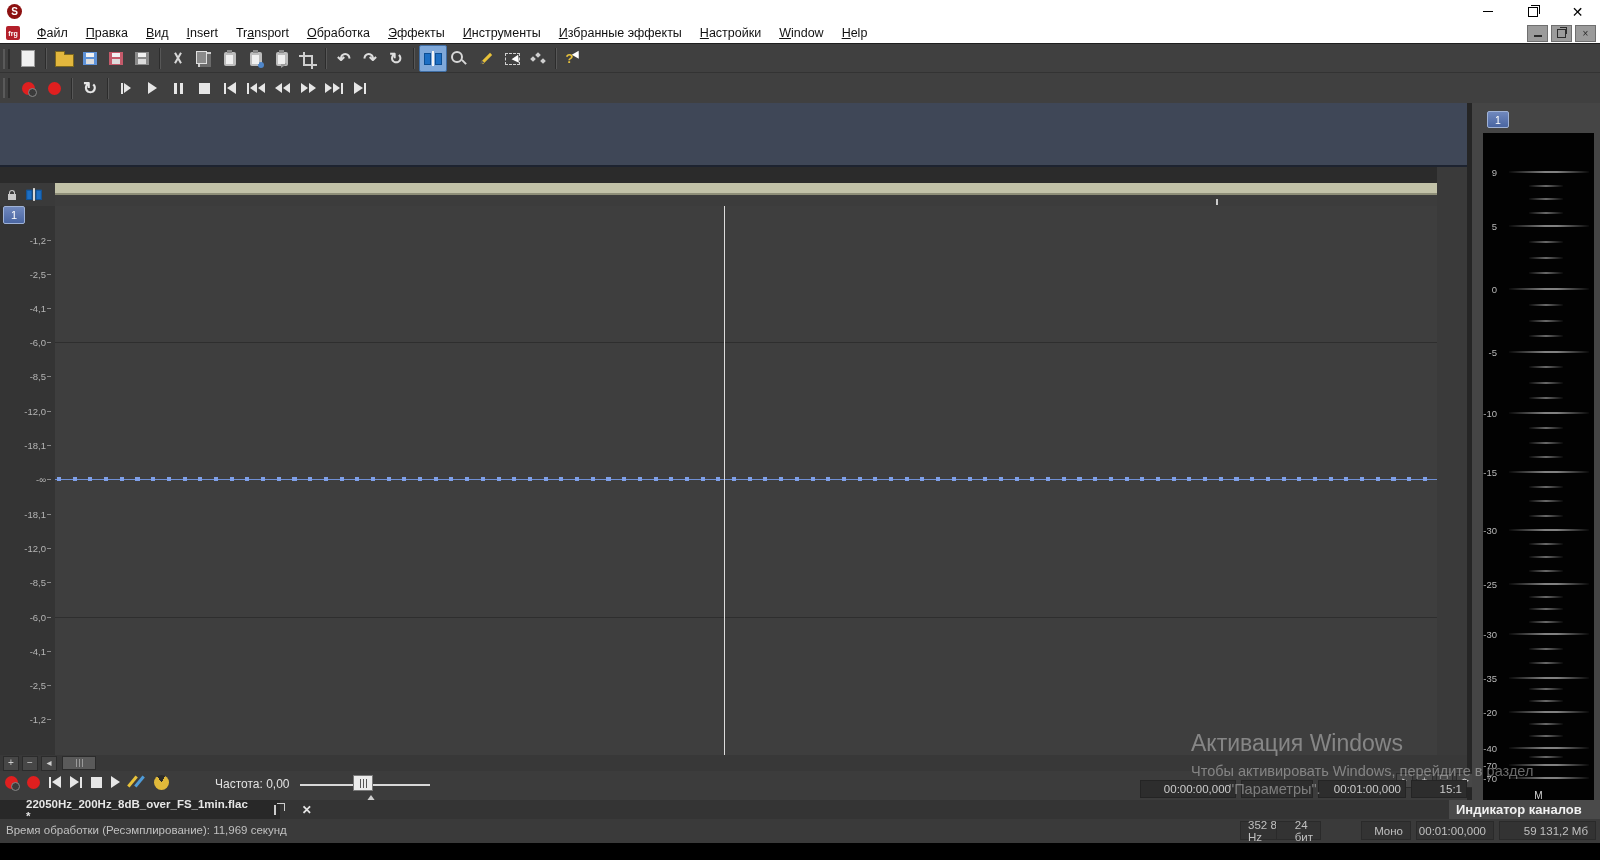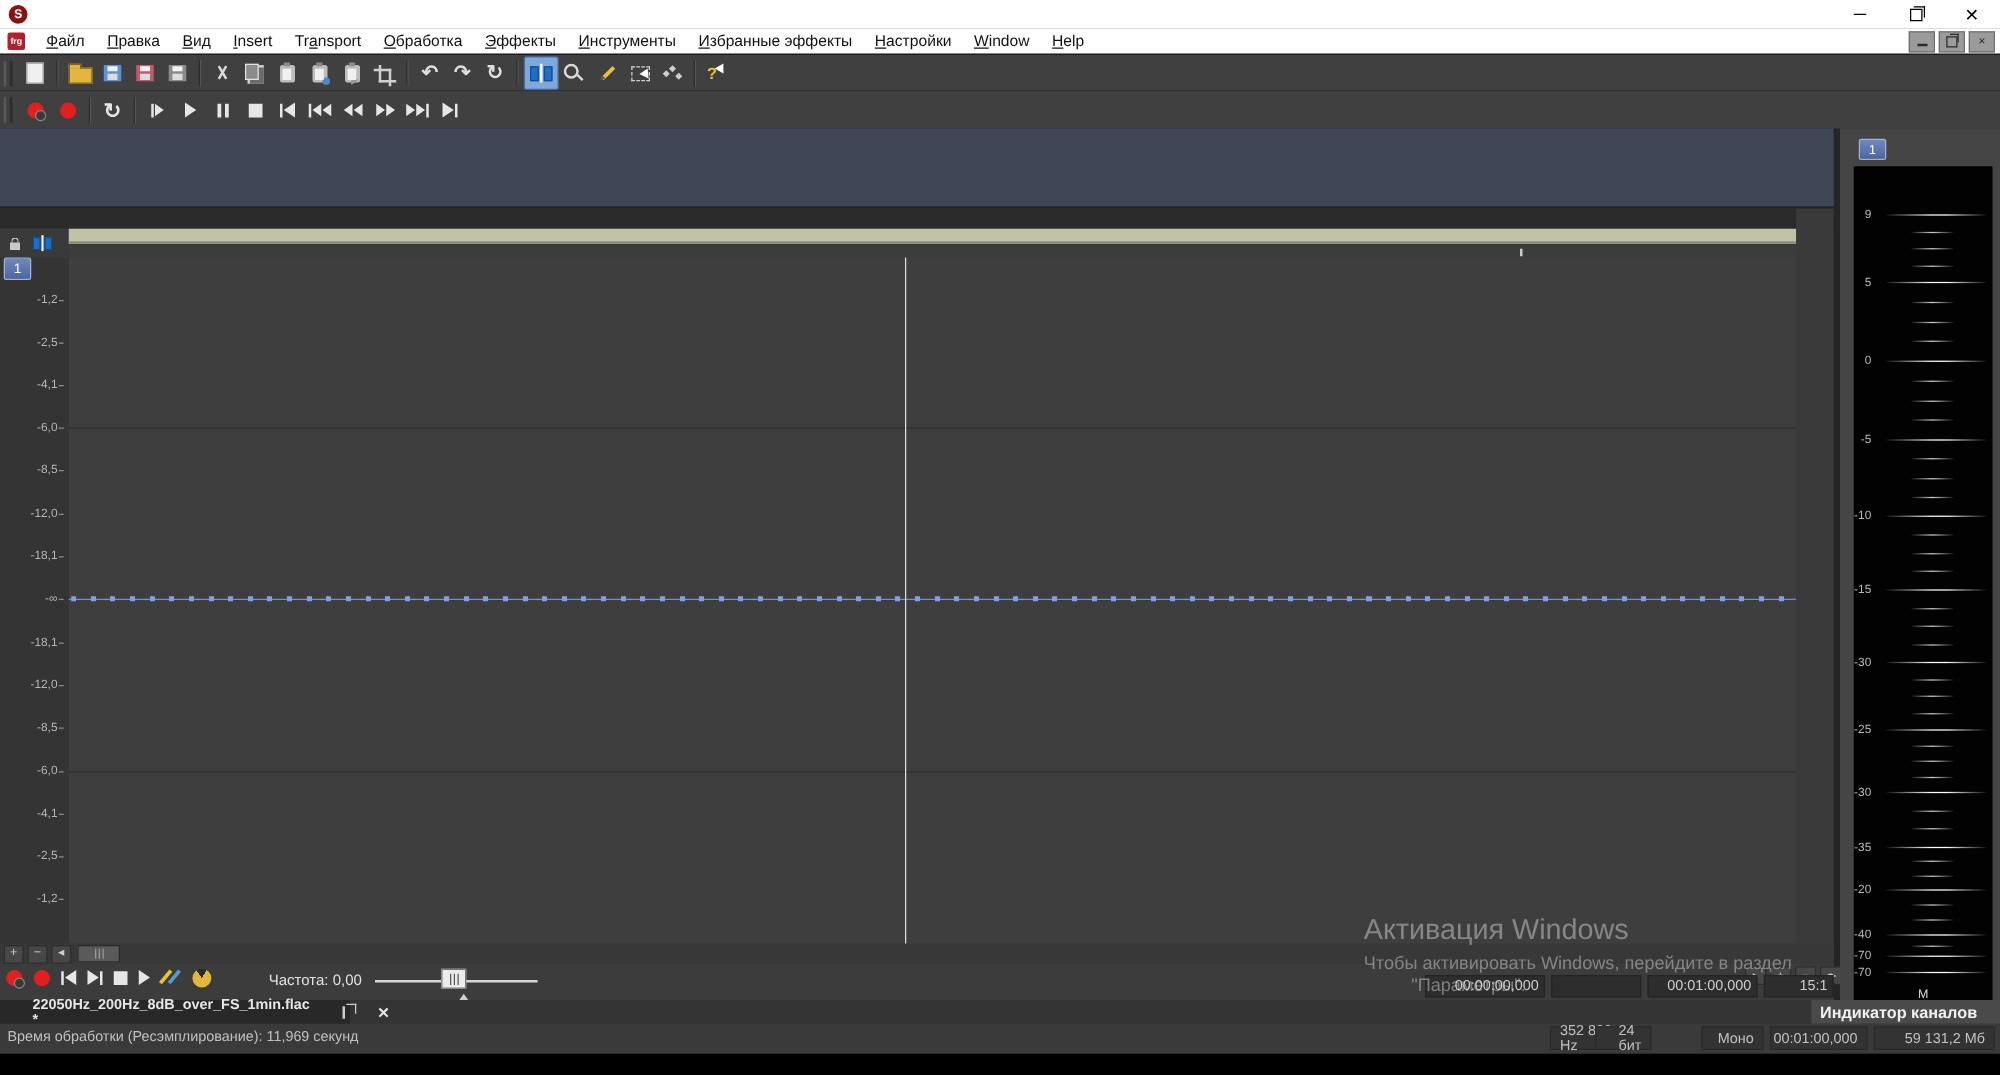--- a/index.html
+++ b/index.html
@@ -164,21 +164,21 @@
                border:1px solid #9fb2d6;border-radius:2px;color:#fff;font-size:10.5px;display:flex;align-items:center;justify-content:center;}
   .meter-black{position:absolute;left:1483px;top:133px;width:111px;height:667px;background:#020202;}
   .m-label{position:absolute;right:97px;font-size:9.5px;color:#b9b9b9;transform:translateY(-50%);}
   .m-major{position:absolute;left:26px;width:80px;height:1px;transform:translateY(-50%);
            background:linear-gradient(90deg,rgba(255,255,255,.05),#fff 45%,#fff 60%,rgba(255,255,255,.05));}
   .m-minor{position:absolute;left:46px;width:34px;height:1px;transform:translateY(-50%);
            background:linear-gradient(90deg,rgba(255,255,255,.05),#cfcfcf 50%,rgba(255,255,255,.05));}
   .m-channel{position:absolute;left:0;width:111px;text-align:center;font-size:10px;color:#d8d8d8;}
 
   
-  .watermark{position:absolute;left:1091px;top:730px;color:rgba(205,205,205,.5);pointer-events:none;z-index:50;}
+  .watermark{position:absolute;left:1191px;top:730px;color:rgba(205,205,205,.5);pointer-events:none;z-index:50;}
   .wm1{font-size:23px;}
   .wm2{font-size:14.5px;margin-top:6px;}
   .wm3{font-size:14.5px;margin-left:38px;margin-top:2px;}
 </style>
 </head>
 <body>
 
 <div class="page">
 
   <div class="titlebar">

